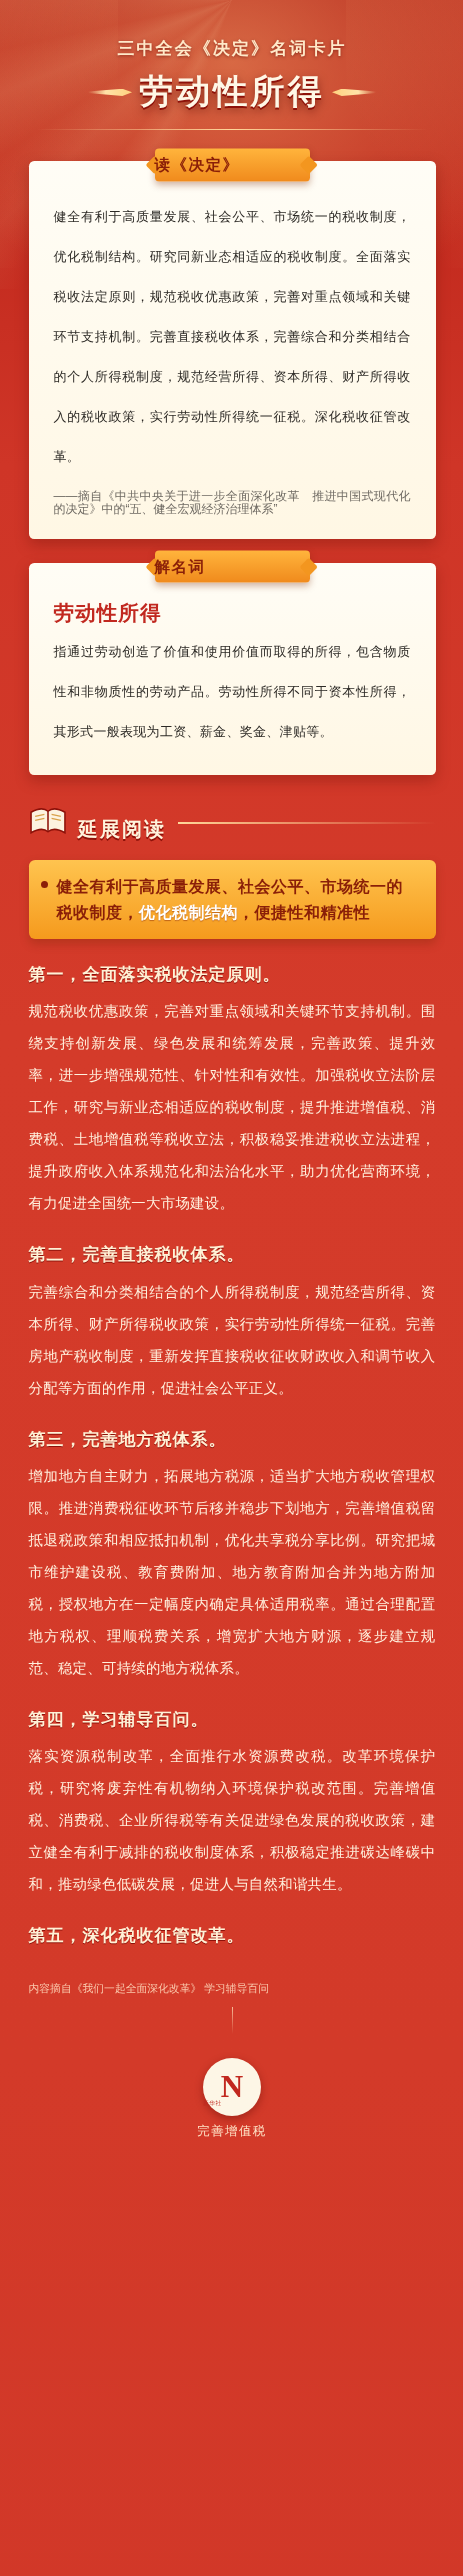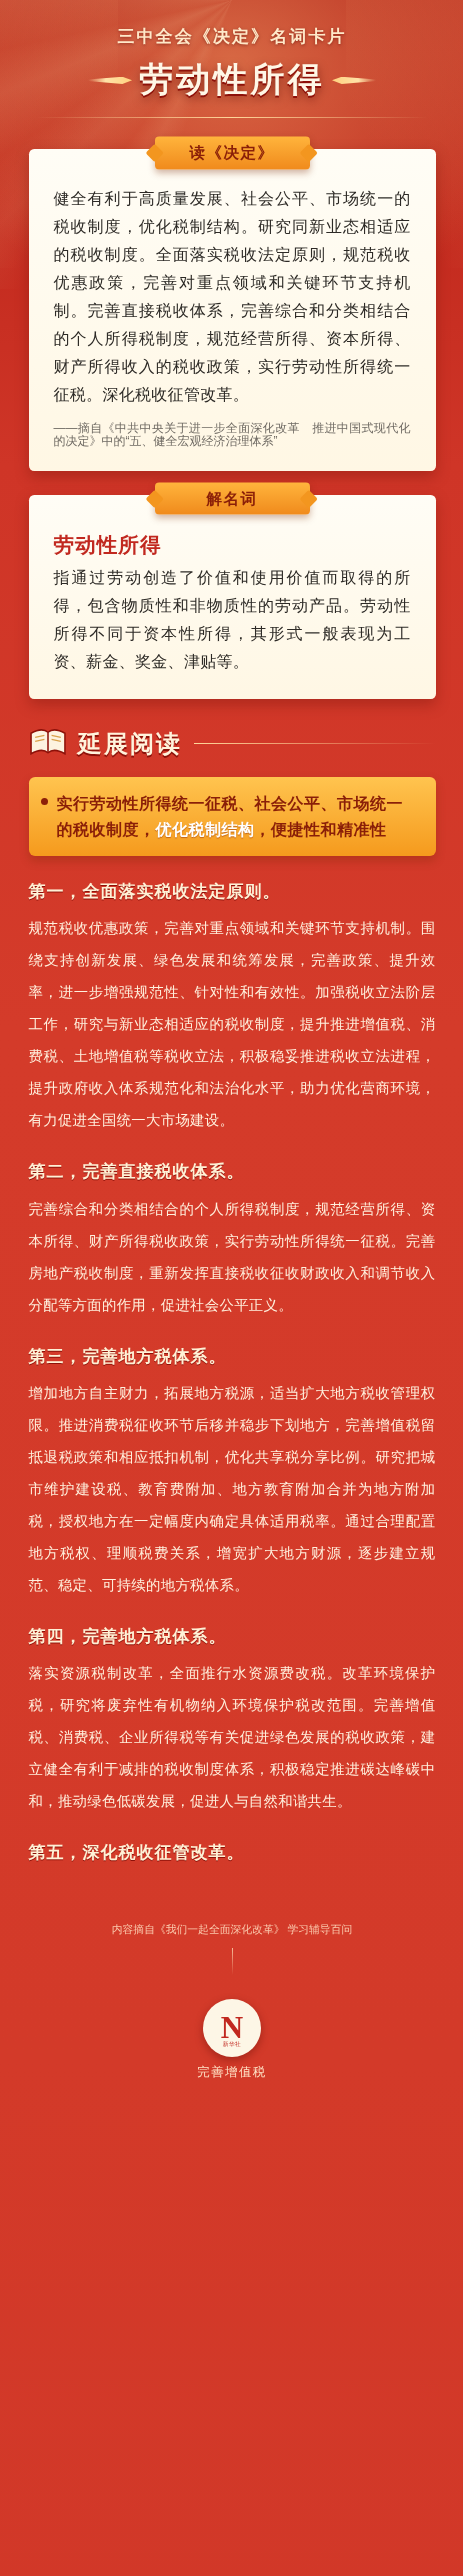--- a/index.html
+++ b/index.html
@@ -49,21 +49,21 @@
   }
   .ribbon-right {
     right: 0;
     background: linear-gradient(240deg, rgba(255,170,110,0.35), rgba(190,30,22,0) 65%);
     border-bottom-left-radius: 103px 206px;
   }
 
   
   .hdr {
     position: relative;
-    padding-top: 25px;
+    padding-top: 37px;
     text-align: center;
   }
   .hdr-kicker {
     color: #ffe9c9;
     font-size: 17px;
     letter-spacing: 2.1px;
     font-weight: bold;
     text-shadow: 0 1px 3.1px rgba(90,10,6,0.55);
   }
   .hdr-title-wrap {
@@ -105,43 +105,43 @@
   .card-tab {
     position: relative;
     width: 155px;
     margin: 0 auto;
     transform: translateY(-12.4px);
     background: linear-gradient(180deg, #ffb43c, #f08a1c);
     color: #8a1f08;
     font-size: 15.5px;
     font-weight: bold;
     letter-spacing: 1.5px;
-    text-align: center;
+    text-align: left;
     padding: 6.2px 0 5.2px;
     border-radius: 4.1px;
     box-shadow: 0 3.1px 7.2px rgba(120,40,6,0.35);
   }
   .card-tab::before, .card-tab::after {
     content: "";
     position: absolute; top: 10.3px;
     width: 13.4px; height: 13.4px;
     background: #f3961f;
     transform: rotate(45deg);
     border-radius: 2.1px;
     z-index: -1;
   }
   .card-tab::before { left: -6.2px; }
   .card-tab::after { right: -6.2px; }
 
   .card-body {
     padding: 3.1px 25px 23px;
   }
   .para {
-    font-size: 16px;
-    line-height: 28px;
+    font-size: 13px;
+    line-height: 40px;
     color: #2d2a26;
     text-align: justify;
     letter-spacing: 0.3px;
   }
   .source {
     margin-top: 13.4px;
     font-size: 12px;
     line-height: 13px;
     color: #6f6a63;
     text-align: justify;
@@ -159,25 +159,26 @@
   
   .read-head {
     width: 407px;
     margin: 29px auto 0;
     display: flex;
     align-items: center;
     gap: 11.3px;
   }
   .book-icon { flex: 0 0 auto; }
   .read-head-title {
-    font-size: 24px;
+    font-size: 20px;
     font-weight: bold;
     color: #fff3dc;
     letter-spacing: 2.1px;
     text-shadow: 0 1.5px 0 #8d1109;
+    margin-top: 12px;
   }
   .read-rule {
     flex: 1 1 auto;
     height: 1.5px;
     background: linear-gradient(90deg, #ffd79a, rgba(255,215,154,0));
   }
 
   
   .banner {
     position: relative;
@@ -216,23 +217,22 @@
     font-size: 14.4px;
     line-height: 32px;
     color: #fff0dd;
     text-align: justify;
     letter-spacing: 0.3px;
   }
 
   
   .footer {
     width: 407px;
-    margin: 56px auto 0;
+    margin: 32px auto 0;
     padding-bottom: 31px;
-    text-align: center;
   }
   .foot-note {
     font-size: 10.8px;
     line-height: 18.5px;
     color: #ffd9bb;
     opacity: 0.9;
   }
   .logo-wrap {
     margin-top: 24px;
     display: flex; flex-direction: column; align-items: center; gap: 7.2px;
@@ -303,41 +303,41 @@
         <path d="M12 18 L30 14 M12 26 L30 22 M44 14 L62 18 M44 22 L62 26" stroke="#d9a14a" stroke-width="2.5" fill="none"></path>
       </svg>
     </span>
     <span class="read-head-title">延展阅读</span>
     <span class="read-rule"></span>
   </div>
 
   <div class="banner">
     <span class="dot"></span>
     <div class="banner-text">
-      <span>实行劳动性所得统一征税、社会公平、市场统一的税收制度，</span><em>优化税制结构</em><span>，便捷性和精准性</span>
+      <span>健全有利于高质量发展、社会公平、市场统一的税收制度，</span><em>优化税制结构</em><span>，便捷性和精准性</span>
     </div>
   </div>
 
   <div class="block">
     <div class="block-title">第一，全面落实税收法定原则。</div>
     <div class="block-text">规范税收优惠政策，完善对重点领域和关键环节支持机制。围绕支持创新发展、绿色发展和统筹发展，完善政策、提升效率，进一步增强规范性、针对性和有效性。加强税收立法阶层工作，研究与新业态相适应的税收制度，提升推进增值税、消费税、土地增值税等税收立法，积极稳妥推进税收立法进程，提升政府收入体系规范化和法治化水平，助力优化营商环境，有力促进全国统一大市场建设。</div>
   </div>
 
   <div class="block">
     <div class="block-title">第二，完善直接税收体系。</div>
     <div class="block-text">完善综合和分类相结合的个人所得税制度，规范经营所得、资本所得、财产所得税收政策，实行劳动性所得统一征税。完善房地产税收制度，重新发挥直接税收征收财政收入和调节收入分配等方面的作用，促进社会公平正义。</div>
   </div>
 
   <div class="block">
     <div class="block-title">第三，完善地方税体系。</div>
     <div class="block-text">增加地方自主财力，拓展地方税源，适当扩大地方税收管理权限。推进消费税征收环节后移并稳步下划地方，完善增值税留抵退税政策和相应抵扣机制，优化共享税分享比例。研究把城市维护建设税、教育费附加、地方教育附加合并为地方附加税，授权地方在一定幅度内确定具体适用税率。通过合理配置地方税权、理顺税费关系，增宽扩大地方财源，逐步建立规范、稳定、可持续的地方税体系。</div>
   </div>
 
   <div class="block">
-    <div class="block-title">第四，完善地方税体系。</div>
+    <div class="block-title">第四，学习辅导百问。</div>
     <div class="block-text">落实资源税制改革，全面推行水资源费改税。改革环境保护税，研究将废弃性有机物纳入环境保护税改范围。完善增值税、消费税、企业所得税等有关促进绿色发展的税收政策，建立健全有利于减排的税收制度体系，积极稳定推进碳达峰碳中和，推动绿色低碳发展，促进人与自然和谐共生。</div>
   </div>
 
   <div class="block">
     <div class="block-title">第五，深化税收征管改革。</div>
   </div>
 
   <div class="footer">
     <div class="foot-note">内容摘自《我们一起全面深化改革》 学习辅导百问</div>
     <div class="vline"></div>

